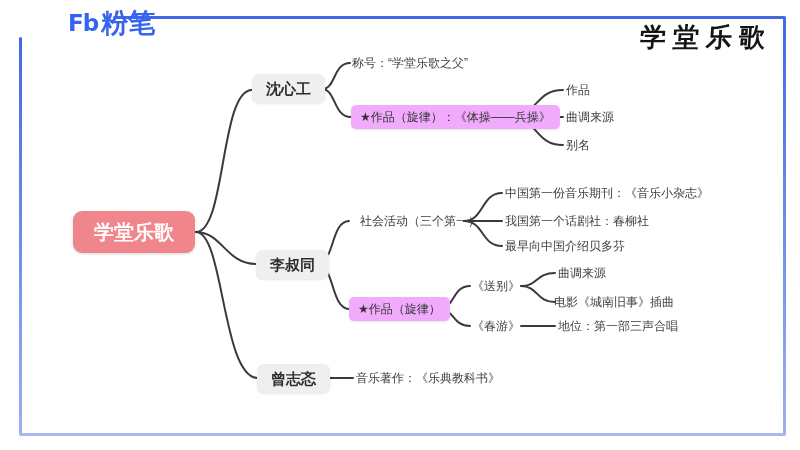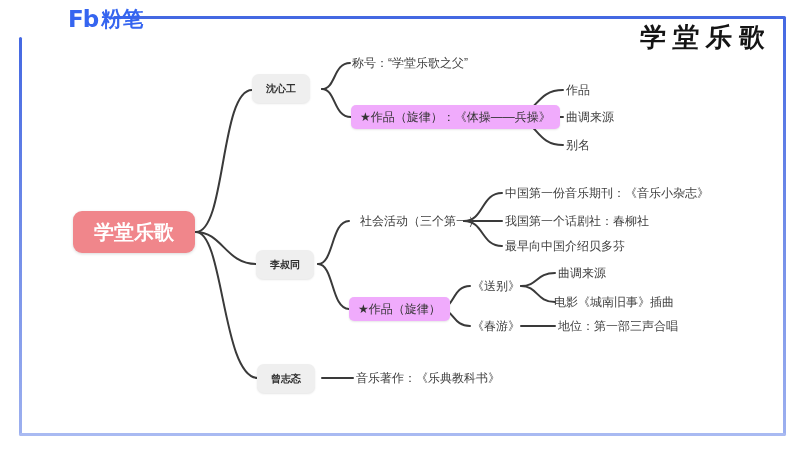--- a/index.html
+++ b/index.html
@@ -12,38 +12,38 @@
   }
   
   .frame-top    { position:absolute; left:113px; top:16px;  width:672px; height:3px; background:#4468e2; border-radius:2px; }
   .frame-right  { position:absolute; left:783px; top:16px;  width:3px;  height:419px; background:linear-gradient(#4468e2, #9db0ef); border-radius:2px; }
   .frame-left   { position:absolute; left:19px;  top:37px;  width:3px;  height:398px; background:linear-gradient(#4468e2, #9db0ef); border-radius:2px; }
   .frame-bottom { position:absolute; left:19px;  top:433px; width:767px; height:3px; background:#a9baf2; border-radius:2px; }
 
   
   .logo { position:absolute; left:28px; top:5px; display:flex; align-items:center; gap:3px; color:#3565f0;margin-left:40px; }
   .logo-mark { font-size:23px; font-weight:900; letter-spacing:-1px; font-family:"DejaVu Sans", sans-serif; }
-  .logo-text { font-size:21px; font-weight:900; }
+  .logo-text { font-size:27px; font-weight:900; }
   .corner-title {
     position:absolute; right:28px; top:20px;
     font-family:"DejaVu Serif", "Liberation Serif", serif;
     font-size:26px; font-weight:700; color:#141414;
     letter-spacing:7px; transform:skewX(-4deg);
   }
 
   
   #connectors { position:absolute; left:0; top:0; width:800px; height:450px; }
   .node { position:absolute; white-space:nowrap; color:#404040; font-size:12px; line-height:16px; }
   .box-root {
     background:#f0868b; color:#ffffff; font-size:20px; font-weight:800;
     width:122px; height:42px; line-height:42px; text-align:center;
     border-radius:9px; box-shadow:0 1px 3px rgba(0,0,0,.15);
   }
   .box-grey {
-    background:#efefef; color:#2e2e2e; font-size:10px; font-weight:800;
+    background:#efefef; color:#2e2e2e; font-size:15px; font-weight:800;
     padding:5px 14px; border-radius:7px; line-height:19px;
     box-shadow:0 1px 2px rgba(0,0,0,.10);
   }
   .box-pink {
     background:#f0abfc; color:#333333; font-size:12px;
     padding:4px 9px; border-radius:5px; line-height:16px;
     box-shadow:0 1px 2px rgba(0,0,0,.10);
   }
 </style>
 </head>

